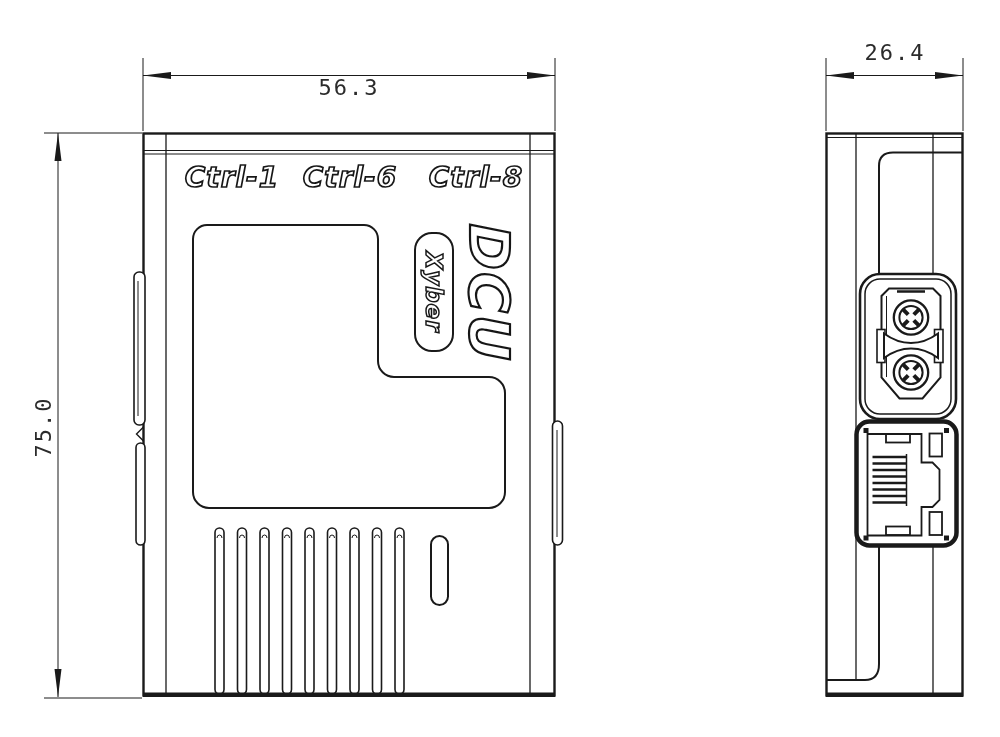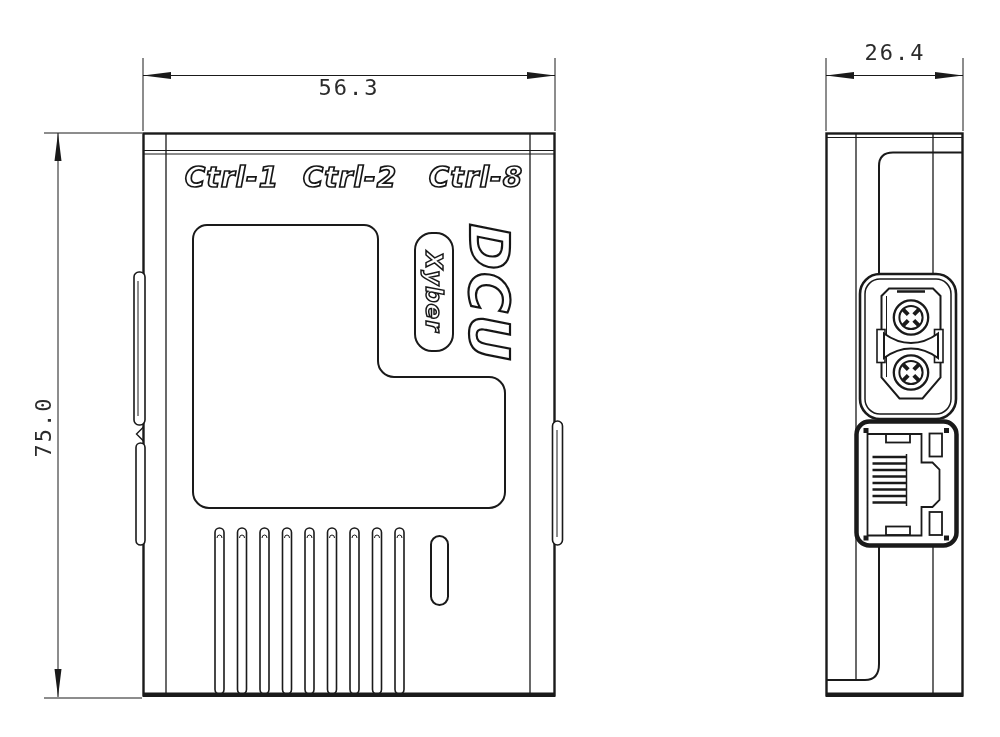--- a/index.html
+++ b/index.html
@@ -170,21 +170,21 @@
       <polygon points="826,75.5 854,72 854,79" fill="#1a1a1a" stroke="none"></polygon>
       <polygon points="963,75.5 935,72 935,79" fill="#1a1a1a" stroke="none"></polygon>
     </g>
   </svg>
 
   <div class="dim-label dim-width">56.3</div>
   <div class="dim-label dim-height">75.0</div>
   <div class="dim-label dim-depth">26.4</div>
 
   <div class="port-label port-1 outline-text">Ctrl-1</div>
-  <div class="port-label port-2 outline-text">Ctrl-2</div>
+  <div class="port-label port-2 outline-text">Ctrl-6</div>
   <div class="port-label port-3 outline-text">Ctrl-8</div>
 
   <div class="model-label outline-text">DCU</div>
 
   <div class="brand-pill">
     <span class="brand-text outline-text">Xyber</span>
   </div>
 
 </div>
 

